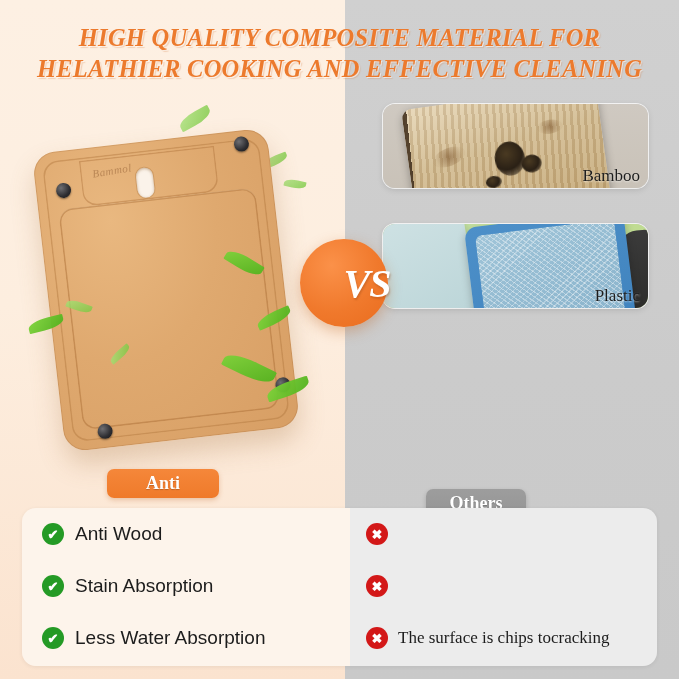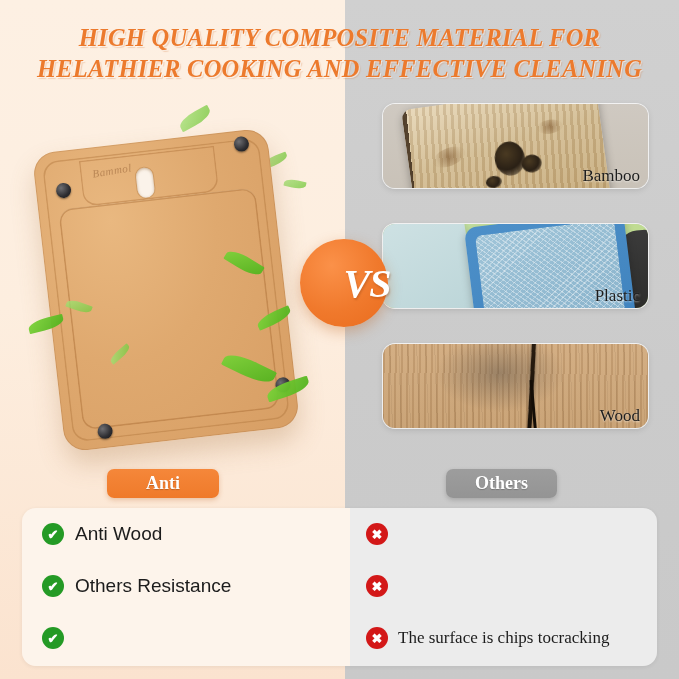--- a/index.html
+++ b/index.html
@@ -173,22 +173,22 @@
 
   
   .pill{
     position:absolute;top:469px;height:29px;border-radius:7px;
     display:flex;align-items:center;justify-content:center;
     font-family:"Liberation Serif", serif;font-weight:bold;font-size:18px;color:#fff;
     text-shadow:0 1px 1px rgba(0,0,0,.22);
   }
   .pill-ours{left:107px;width:112px;background:linear-gradient(180deg,#f5873a 0%,#ef7a2a 100%);
     box-shadow:0 2px 5px rgba(190,100,40,.30);}
-  .pill-others{left:446px;width:111px;background:linear-gradient(180deg,#9d9d9d 0%,#949494 100%);
-    box-shadow:0 2px 5px rgba(0,0,0,.18);}
+  .pill-others{left:426px;width:100px;background:linear-gradient(180deg,#9d9d9d 0%,#949494 100%);
+    box-shadow:0 2px 5px rgba(0,0,0,.18);margin-top:20px;}
 
   
   .panel{position:absolute;left:22px;top:508px;width:635px;height:158px;
     border-radius:14px;overflow:hidden;display:flex;
     box-shadow:0 1px 4px rgba(0,0,0,.07);}
   .panel-left{width:328px;background:#fdf4eb;}
   .panel-right{width:307px;background:#ececec;}
   .feat{display:flex;align-items:center;gap:11px;height:52px;padding-left:20px;}
   .feat-right{padding-left:16px;gap:10px;}
   .ic{width:22px;height:22px;border-radius:50%;flex:0 0 22px;
@@ -255,48 +255,42 @@
 
   <div class="photo ph2">
     <div class="plast plast-left"></div>
     <div class="plast plast-right"></div>
     <div class="plast plast-main">
       <div class="plast-inner"></div>
     </div>
     <div class="cap">Plastic</div>
   </div>
 
-  <div class="photo ph3">
-    <div class="woodgrain"></div>
-    <div class="woodshade"></div>
-    <div class="crack"></div>
-    <div class="crack2"></div>
-    <div class="cap">Wood</div>
-  </div>
 
   <div class="pill pill-ours">
     <span>Anti</span>
   </div>
   <div class="pill pill-others">
     <span>Others</span>
   </div>
 
   <div class="panel">
 
     <div class="panel-left">
       <div class="feat">
         <span class="ic ic-ok">✔</span>
         <span class="ftxt-l">Anti Wood</span>
       </div>
       <div class="feat">
         <span class="ic ic-ok">✔</span>
-        <span class="ftxt-l">Others Resistance</span>
+        <span class="ftxt-l">Stain Absorption</span>
       </div>
       <div class="feat">
         <span class="ic ic-ok">✔</span>
+        <span class="ftxt-l">Less Water Absorption</span>
       </div>
     </div>
 
     <div class="panel-right">
       <div class="feat feat-right">
         <span class="ic ic-no">✖</span>
       </div>
       <div class="feat feat-right">
         <span class="ic ic-no">✖</span>
       </div>

